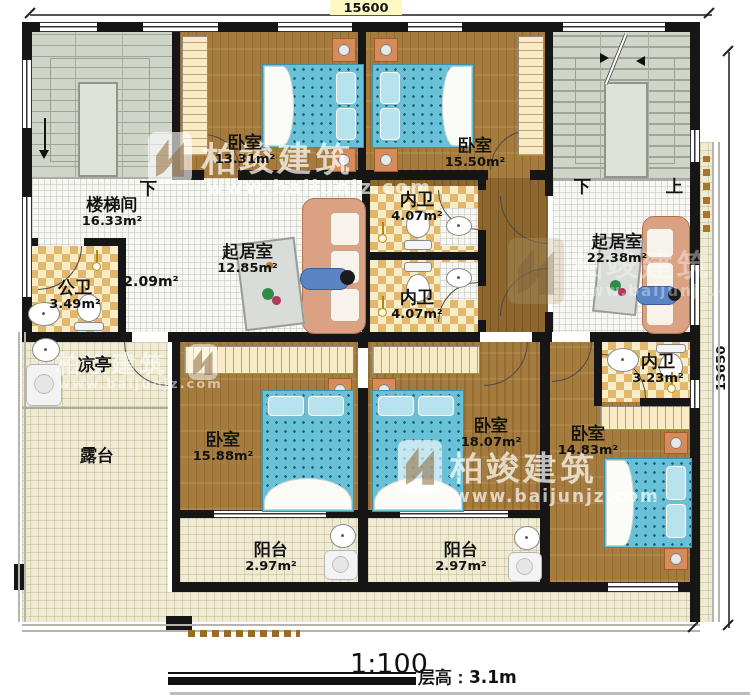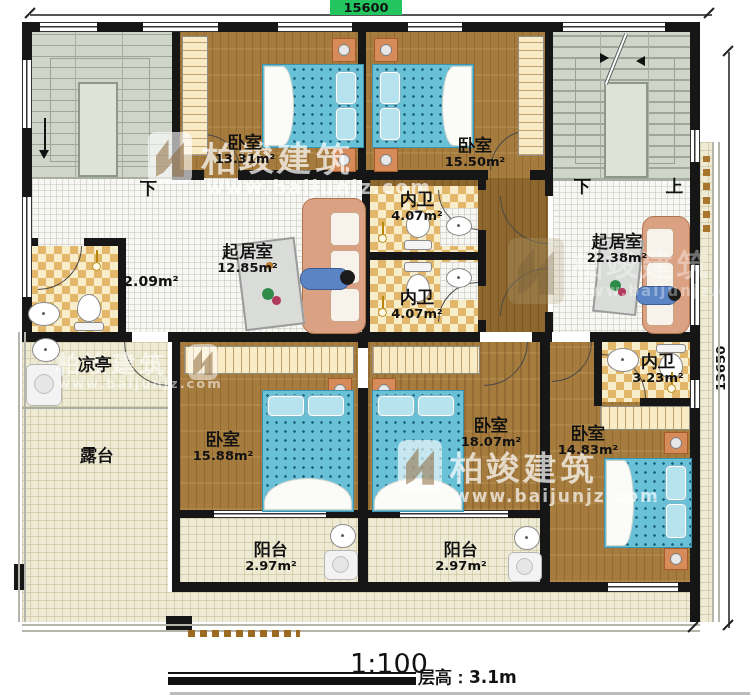--- a/index.html
+++ b/index.html
@@ -45,21 +45,21 @@
   .dot{position:absolute;border-radius:50%;}
   .landing{position:absolute;background:#dee3d8;border:2px solid #8f978a;box-sizing:border-box;}
   .guide{position:absolute;border:1px solid #9aa294;box-sizing:border-box;}
   .lamp{position:absolute;background:#fffbe8;border:1.5px solid #b8860b;border-radius:50%;box-sizing:border-box;}
   .lampcord{position:absolute;background:#b8860b;}
   
   .lbl{position:absolute;text-align:center;color:#111;font-weight:700;line-height:1.12;}
   .lbl .nm{font-size:17px;display:block;}
   .lbl .ar{font-size:13px;display:block;}
   .stairlbl{position:absolute;color:#111;font-weight:700;font-size:17px;}
-  .dimlbl{position:absolute;color:#111;font-weight:700;font-size:13px;background:#22c55e;text-align:center;}
+  .dimlbl{position:absolute;color:#111;font-weight:700;font-size:13px;background:#fef9c3;text-align:center;}
   .dimline{position:absolute;background:#555;}
   .tick{position:absolute;width:14px;height:2px;background:#222;transform:rotate(-45deg);}
   
   .wm-t{position:absolute;color:rgba(255,255,255,.72);font-weight:700;letter-spacing:4px;white-space:nowrap;}
   .wm-u{position:absolute;color:rgba(255,255,255,.68);font-weight:700;letter-spacing:2px;white-space:nowrap;}
   .wm-logo{position:absolute;background:rgba(255,255,255,.62);border-radius:8px;}
   .wm-logo-in{position:absolute;left:18%;top:14%;width:64%;height:72%;background:rgba(140,104,58,.55);clip-path:polygon(0 100%,0 45%,45% 0,45% 55%,100% 8%,100% 100%,58% 100%,58% 62%,28% 88%);}
   
   .title-big{position:absolute;color:#111;font-weight:700;font-size:39px;letter-spacing:2px;}
   .title-scale{position:absolute;color:#111;font-weight:400;font-size:27px;}
@@ -337,20 +337,28 @@
   <div class="wm-u" style="left:454px;top:486px;font-size:17px;">www.baijunjz.com</div>
 
   <div class="lbl" style="left:200px;top:133px;width:90px;">
     <span class="nm">卧室</span>
     <span class="ar">13.31m²</span>
   </div>
   <div class="lbl" style="left:430px;top:136px;width:90px;">
     <span class="nm">卧室</span>
     <span class="ar">15.50m²</span>
   </div>
+  <div class="lbl" style="left:52px;top:195px;width:120px;">
+    <span class="nm">楼梯间</span>
+    <span class="ar">16.33m²</span>
+  </div>
+  <div class="lbl" style="left:35px;top:278px;width:80px;">
+    <span class="nm">公卫</span>
+    <span class="ar">3.49m²</span>
+  </div>
   <div class="lbl" style="left:118px;top:274px;width:66px;">
     <span class="ar" style="font-size:14px;">2.09m²</span>
   </div>
   <div class="lbl" style="left:195px;top:242px;width:105px;">
     <span class="nm">起居室</span>
     <span class="ar">12.85m²</span>
   </div>
   <div class="lbl" style="left:382px;top:190px;width:70px;">
     <span class="nm">内卫</span>
     <span class="ar">4.07m²</span>

